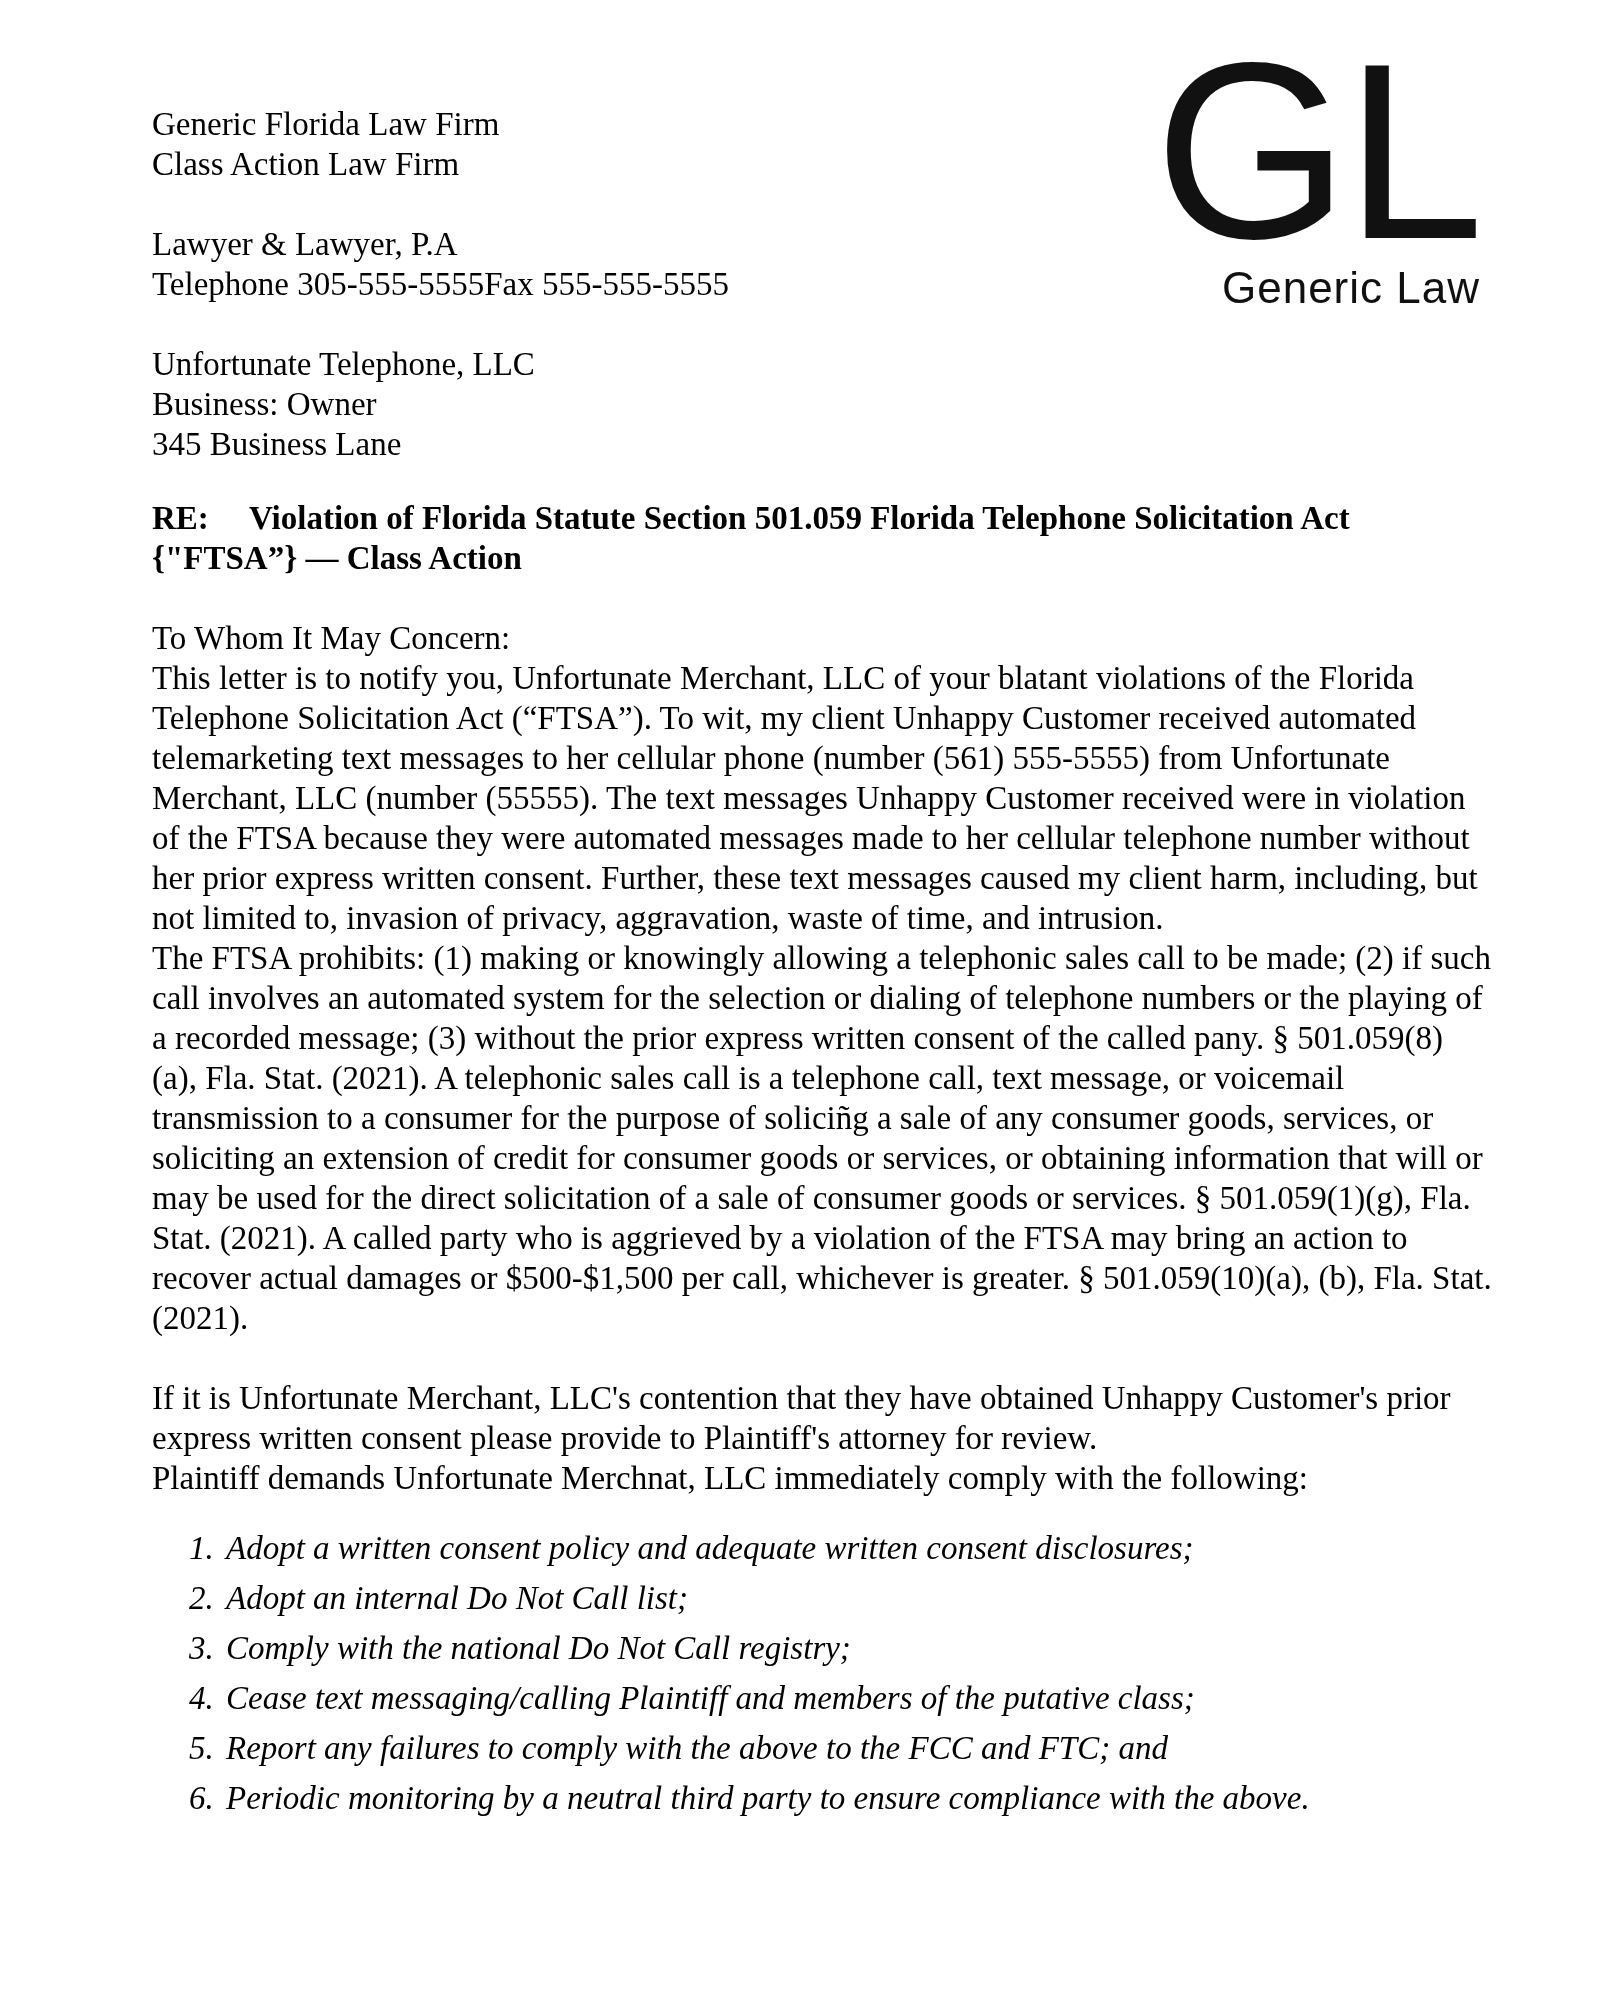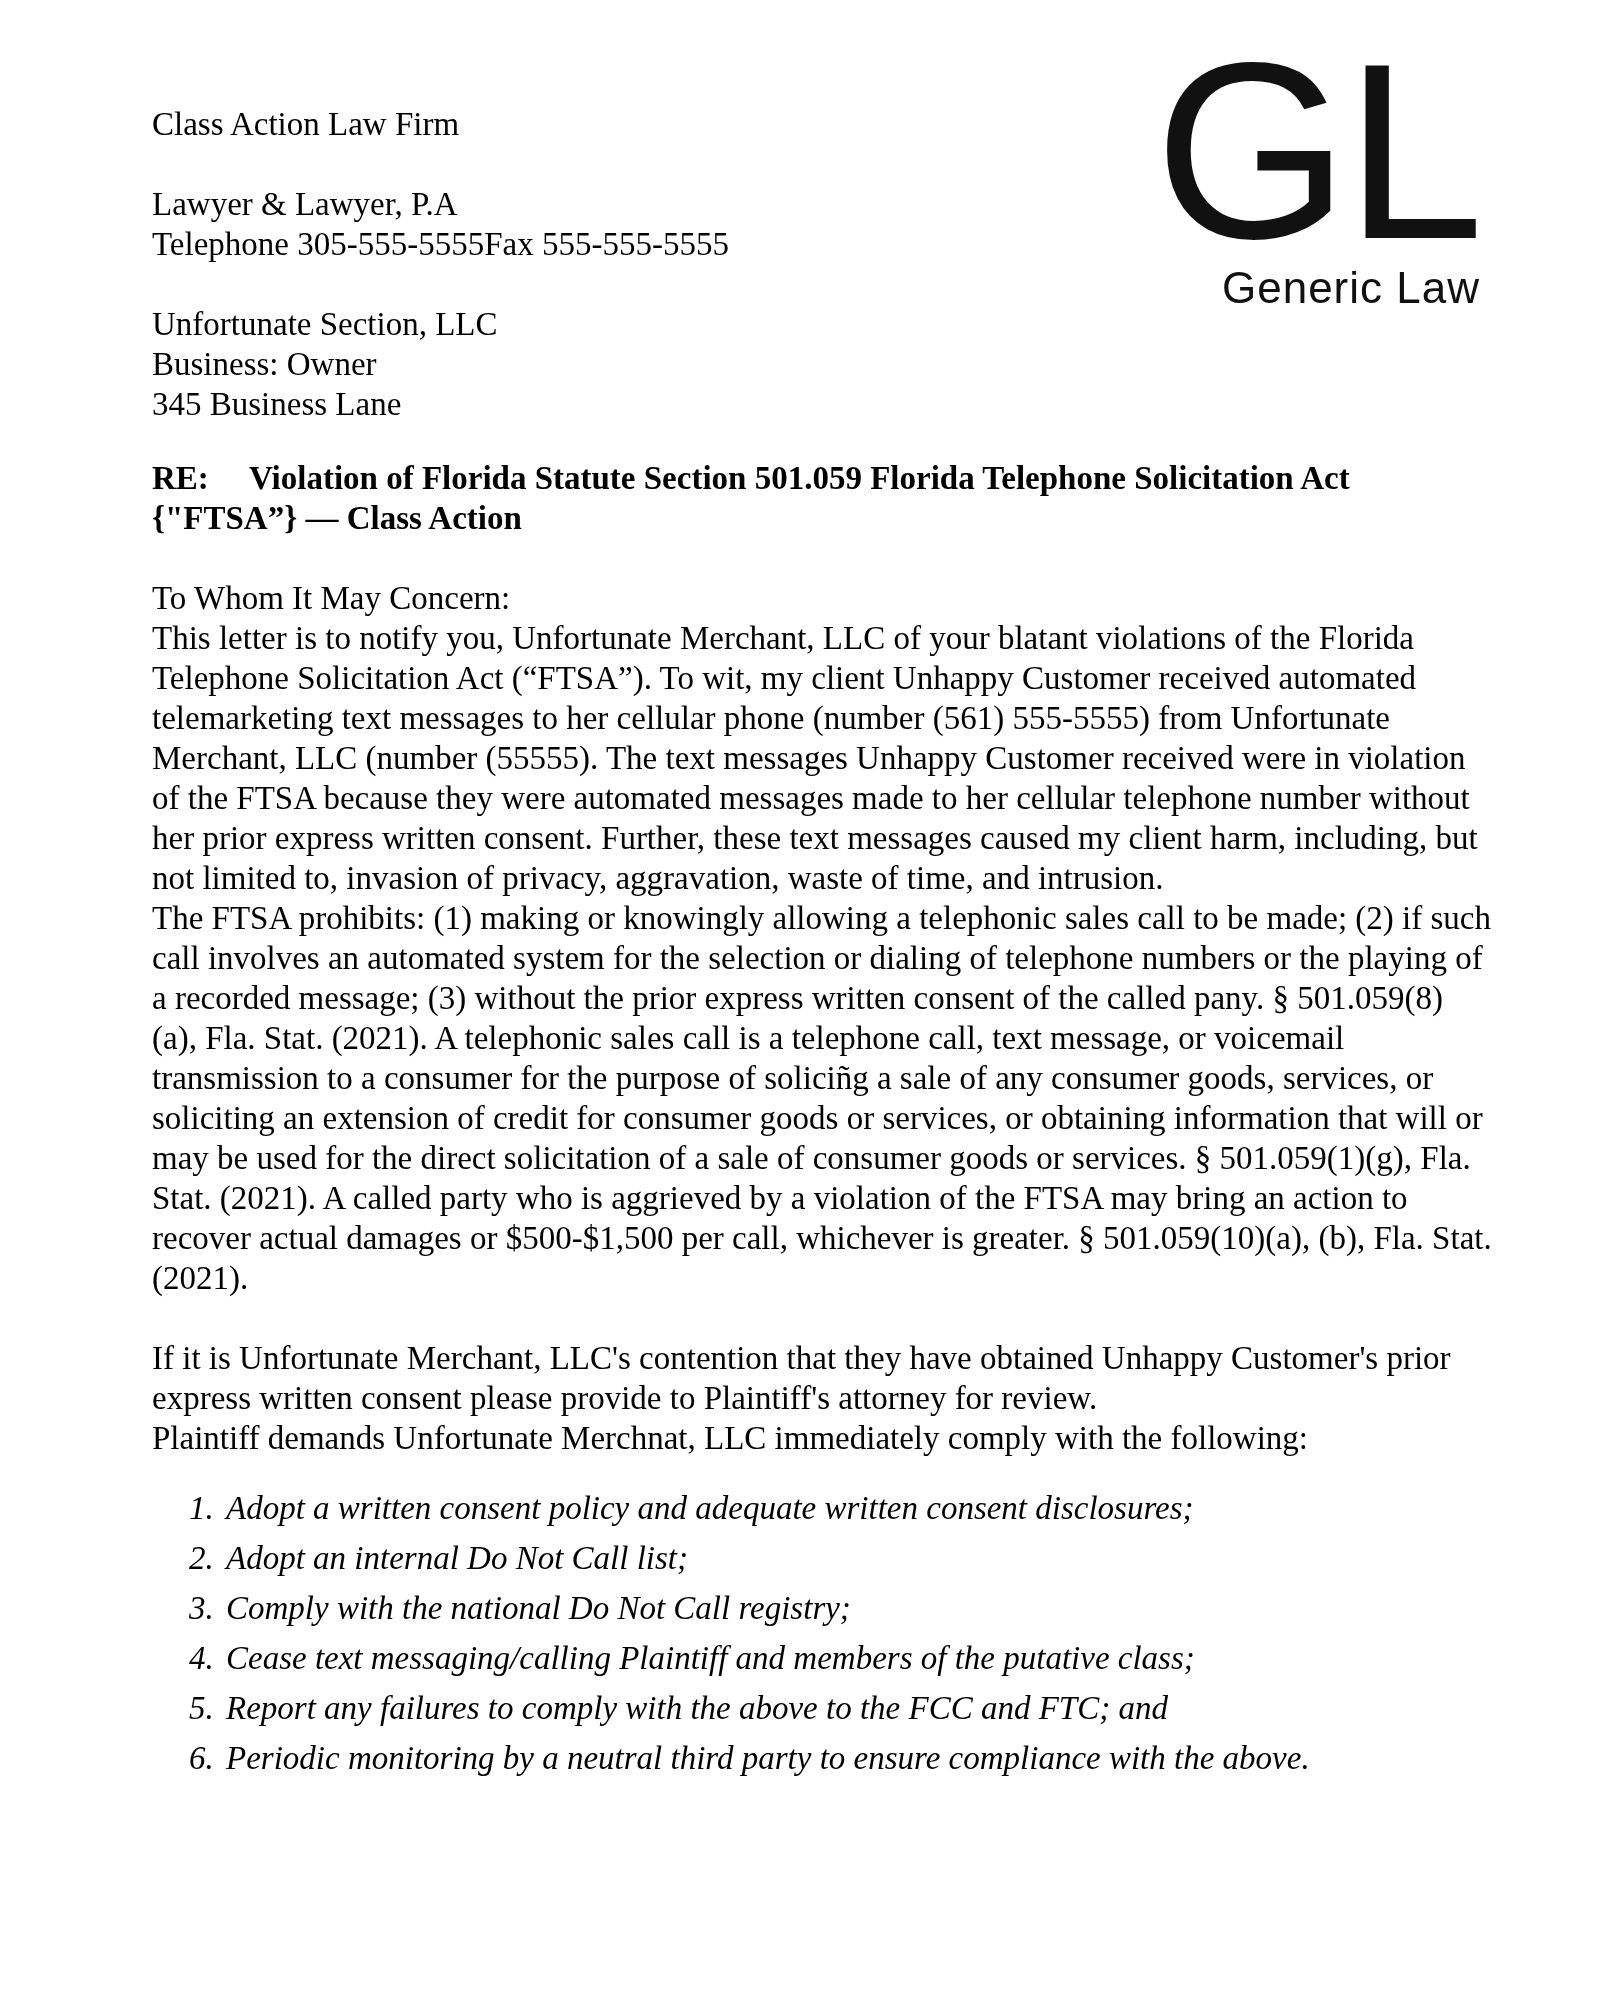--- a/index.html
+++ b/index.html
@@ -75,30 +75,31 @@
 
 <div class="page">
 
   <div class="logo">
     <div class="logo-monogram">GL</div>
     <div class="logo-name">Generic Law</div>
   </div>
 
   <div class="content">
 
+    <div class="line">Generic Florida Law Firm</div>
     <div class="line">Class Action Law Firm</div>
 
     <div class="spacer"></div>
 
     <div class="line">Lawyer &amp; Lawyer, P.A</div>
     <div class="line">Telephone 305-555-5555Fax 555-555-5555</div>
 
     <div class="spacer"></div>
 
-    <div class="line">Unfortunate Section, LLC</div>
+    <div class="line">Unfortunate Telephone, LLC</div>
     <div class="line">Business: Owner</div>
     <div class="line">345 Business Lane</div>
 
     <div class="spacer-sm"></div>
 
     <div class="subject"><span class="subject-label">RE:</span><span class="subject-text">Violation of Florida Statute Section 501.059 Florida Telephone Solicitation Act {"FTSA”} — Class Action</span></div>
 
     <div class="spacer"></div>
 
     <div class="line">To Whom It May Concern:</div>

